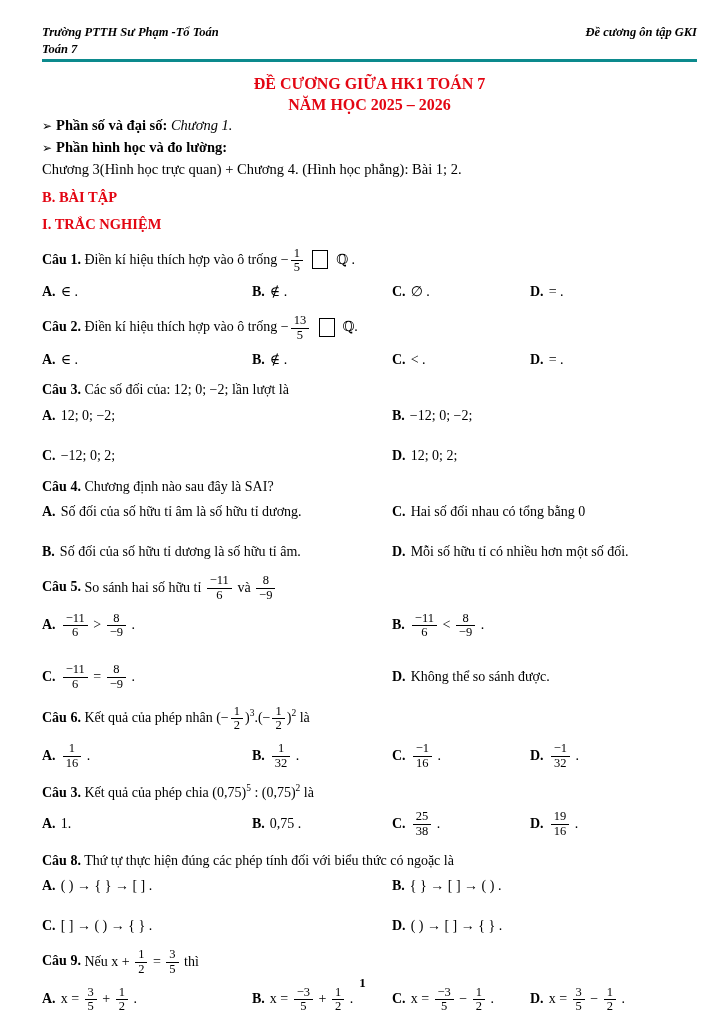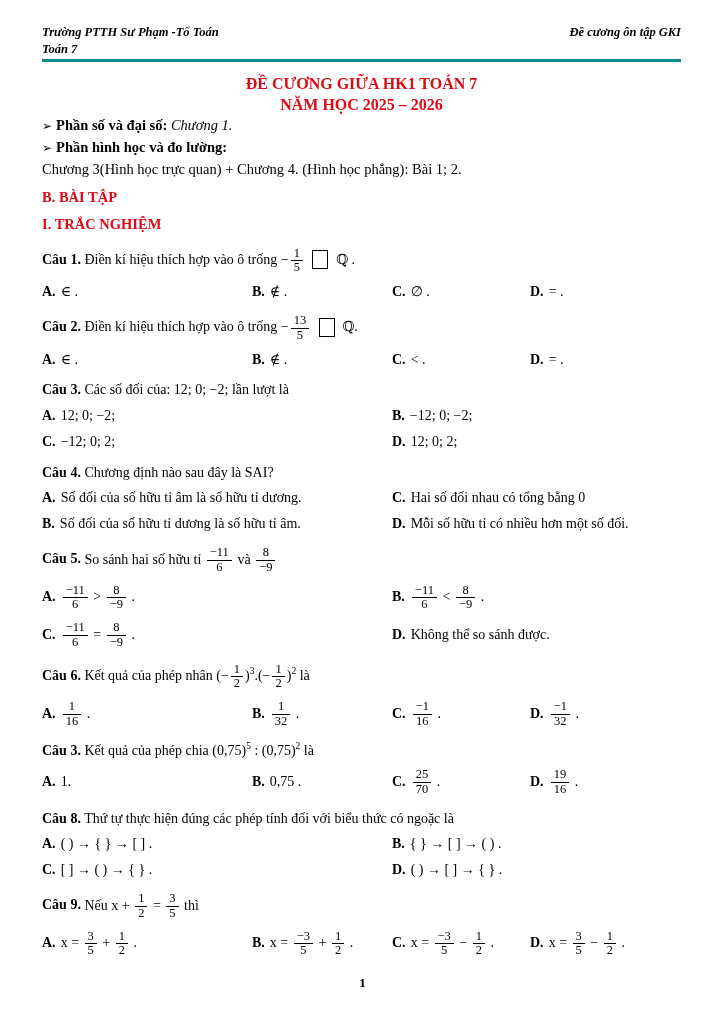--- a/index.html
+++ b/index.html
@@ -6,21 +6,21 @@
     --red:#e30613;
     --teal:#0c8a8d;
     --ink:#000000;
   }
   html,body{margin:0;padding:0;background:#ffffff;}
   .page{
     width:725px;height:1024px;box-sizing:border-box;
     background:#ffffff;color:var(--ink);
     font-family:"Liberation Serif","DejaVu Serif",serif;
     font-size:14px;line-height:1.4;
-    padding:24px 44px 0 42px;
+    padding:24px 28px 0 42px;
     position:relative;overflow:hidden;
   }
   
   .header{display:flex;justify-content:space-between;align-items:flex-start;
     font-weight:bold;font-style:italic;font-size:12.5px;line-height:1.35;}
   .rule{height:0;border-top:3px solid var(--teal);margin-top:1px;}
   
   .title{text-align:center;color:var(--red);font-weight:bold;font-size:16px;
     line-height:1.3;margin-top:12px;}
   
@@ -29,21 +29,21 @@
   .bullet .arrow{font-size:12px;margin-right:4px;}
   .bullet b{font-weight:bold;}
   .bullet i{font-style:italic;}
   .chapter-line{font-size:14.5px;line-height:1.5;}
   
   .question{margin-top:11px;}
   .q-line{line-height:1.4;}
   .q-label{font-weight:bold;}
   .options-row{margin-top:7px;}
   .options-row.cols4{display:grid;grid-template-columns:210px 140px 138px 1fr;align-items:center;}
-  .options-row.cols2{display:grid;grid-template-columns:350px 1fr;row-gap:7px;align-items:center;}
+  .options-row.cols2{display:grid;grid-template-columns:350px 1fr;row-gap:21px;align-items:center;}
   .option{line-height:1.35;}
   .opt-label{font-weight:bold;margin-right:5px;}
   
   .frac{display:inline-block;vertical-align:middle;text-align:center;
     font-size:12.5px;line-height:1.1;margin:1px 2px;}
   .frac .num{display:block;border-bottom:1px solid #000;padding:0 3px 0 3px;}
   .frac .den{display:block;padding:0 3px;}
   .mbox{display:inline-block;width:14px;height:17px;border:1.4px solid #000;
     vertical-align:middle;margin:0 4px 2px 4px;background:#fff;}
   sup{font-size:9.5px;line-height:0;}
@@ -158,21 +158,21 @@
         </div>
   </div>
 
   <div class="question">
     <div class="q-line">
       <b class="q-label">Câu 3.</b><span class="q-text"> Kết quả của phép chia (0,75)<sup>5</sup> : (0,75)<sup>2</sup> là</span>
     </div>
     <div class="options-row cols4">
           <div class="option"><span class="opt-label">A.</span><span class="opt-text">1.</span></div>
           <div class="option"><span class="opt-label">B.</span><span class="opt-text">0,75 .</span></div>
-          <div class="option"><span class="opt-label">C.</span><span class="opt-text"><span class="frac"><span class="num">25</span><span class="den">70</span></span> .</span></div>
+          <div class="option"><span class="opt-label">C.</span><span class="opt-text"><span class="frac"><span class="num">25</span><span class="den">38</span></span> .</span></div>
           <div class="option"><span class="opt-label">D.</span><span class="opt-text"><span class="frac"><span class="num">19</span><span class="den">16</span></span> .</span></div>
         </div>
   </div>
 
   <div class="question">
     <div class="q-line">
       <b class="q-label">Câu 8.</b><span class="q-text"> Thứ tự thực hiện đúng các phép tính đối với biểu thức có ngoặc là</span>
     </div>
     <div class="options-row cols2">
           <div class="option"><span class="opt-label">A.</span><span class="opt-text">( ) → { } → [ ] .</span></div>

